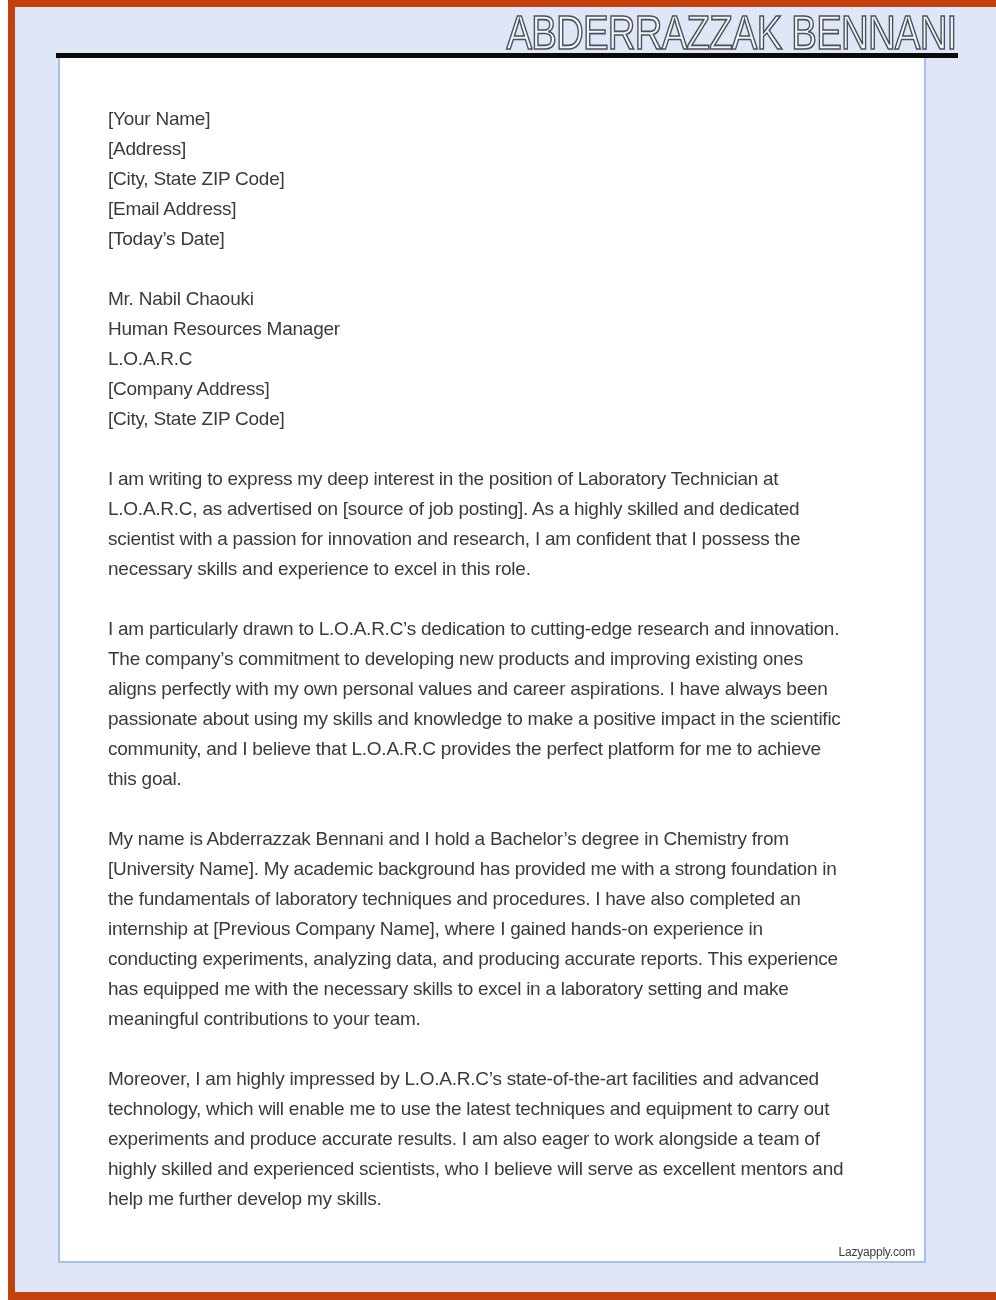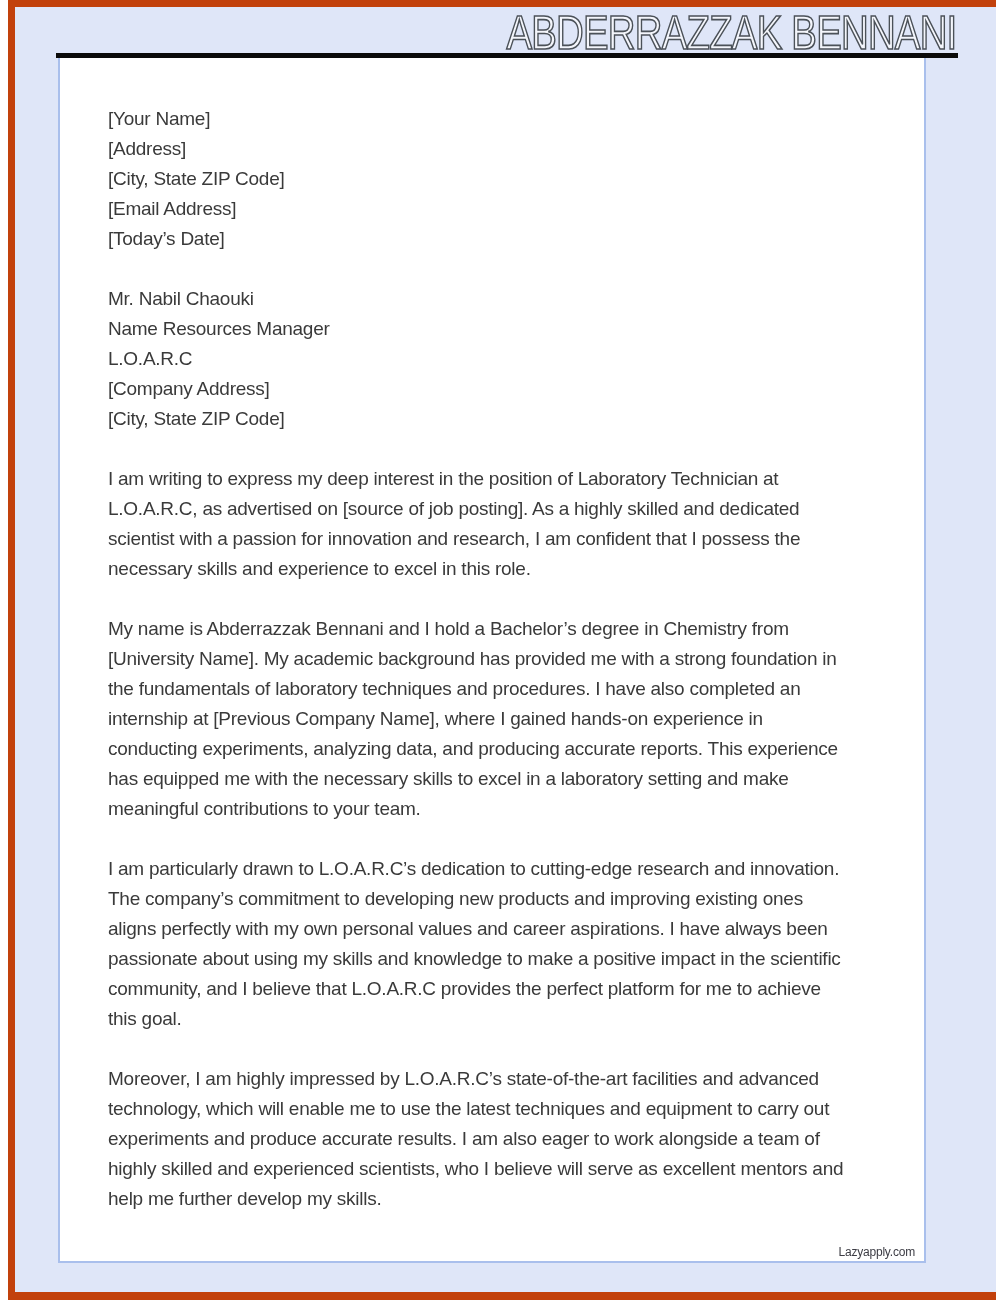--- a/index.html
+++ b/index.html
@@ -95,41 +95,41 @@
   <div class="header-rule"></div>
 
   <div class="document">
     <div class="letter-content">
       <div class="block">[Your Name]
 [Address]
 [City, State ZIP Code]
 [Email Address]
 [Today’s Date]</div>
       <div class="block">Mr. Nabil Chaouki
-Name Resources Manager
+Human Resources Manager
 L.O.A.R.C
 [Company Address]
 [City, State ZIP Code]</div>
       <div class="block">I am writing to express my deep interest in the position of Laboratory Technician at
 L.O.A.R.C, as advertised on [source of job posting]. As a highly skilled and dedicated
 scientist with a passion for innovation and research, I am confident that I possess the
 necessary skills and experience to excel in this role.</div>
+      <div class="block">I am particularly drawn to L.O.A.R.C’s dedication to cutting-edge research and innovation.
+The company’s commitment to developing new products and improving existing ones
+aligns perfectly with my own personal values and career aspirations. I have always been
+passionate about using my skills and knowledge to make a positive impact in the scientific
+community, and I believe that L.O.A.R.C provides the perfect platform for me to achieve
+this goal.</div>
       <div class="block">My name is Abderrazzak Bennani and I hold a Bachelor’s degree in Chemistry from
 [University Name]. My academic background has provided me with a strong foundation in
 the fundamentals of laboratory techniques and procedures. I have also completed an
 internship at [Previous Company Name], where I gained hands-on experience in
 conducting experiments, analyzing data, and producing accurate reports. This experience
 has equipped me with the necessary skills to excel in a laboratory setting and make
 meaningful contributions to your team.</div>
-      <div class="block">I am particularly drawn to L.O.A.R.C’s dedication to cutting-edge research and innovation.
-The company’s commitment to developing new products and improving existing ones
-aligns perfectly with my own personal values and career aspirations. I have always been
-passionate about using my skills and knowledge to make a positive impact in the scientific
-community, and I believe that L.O.A.R.C provides the perfect platform for me to achieve
-this goal.</div>
       <div class="block">Moreover, I am highly impressed by L.O.A.R.C’s state-of-the-art facilities and advanced
 technology, which will enable me to use the latest techniques and equipment to carry out
 experiments and produce accurate results. I am also eager to work alongside a team of
 highly skilled and experienced scientists, who I believe will serve as excellent mentors and
 help me further develop my skills.</div>
     </div>
     <div class="watermark">Lazyapply.com</div>
   </div>
 </div>
 

